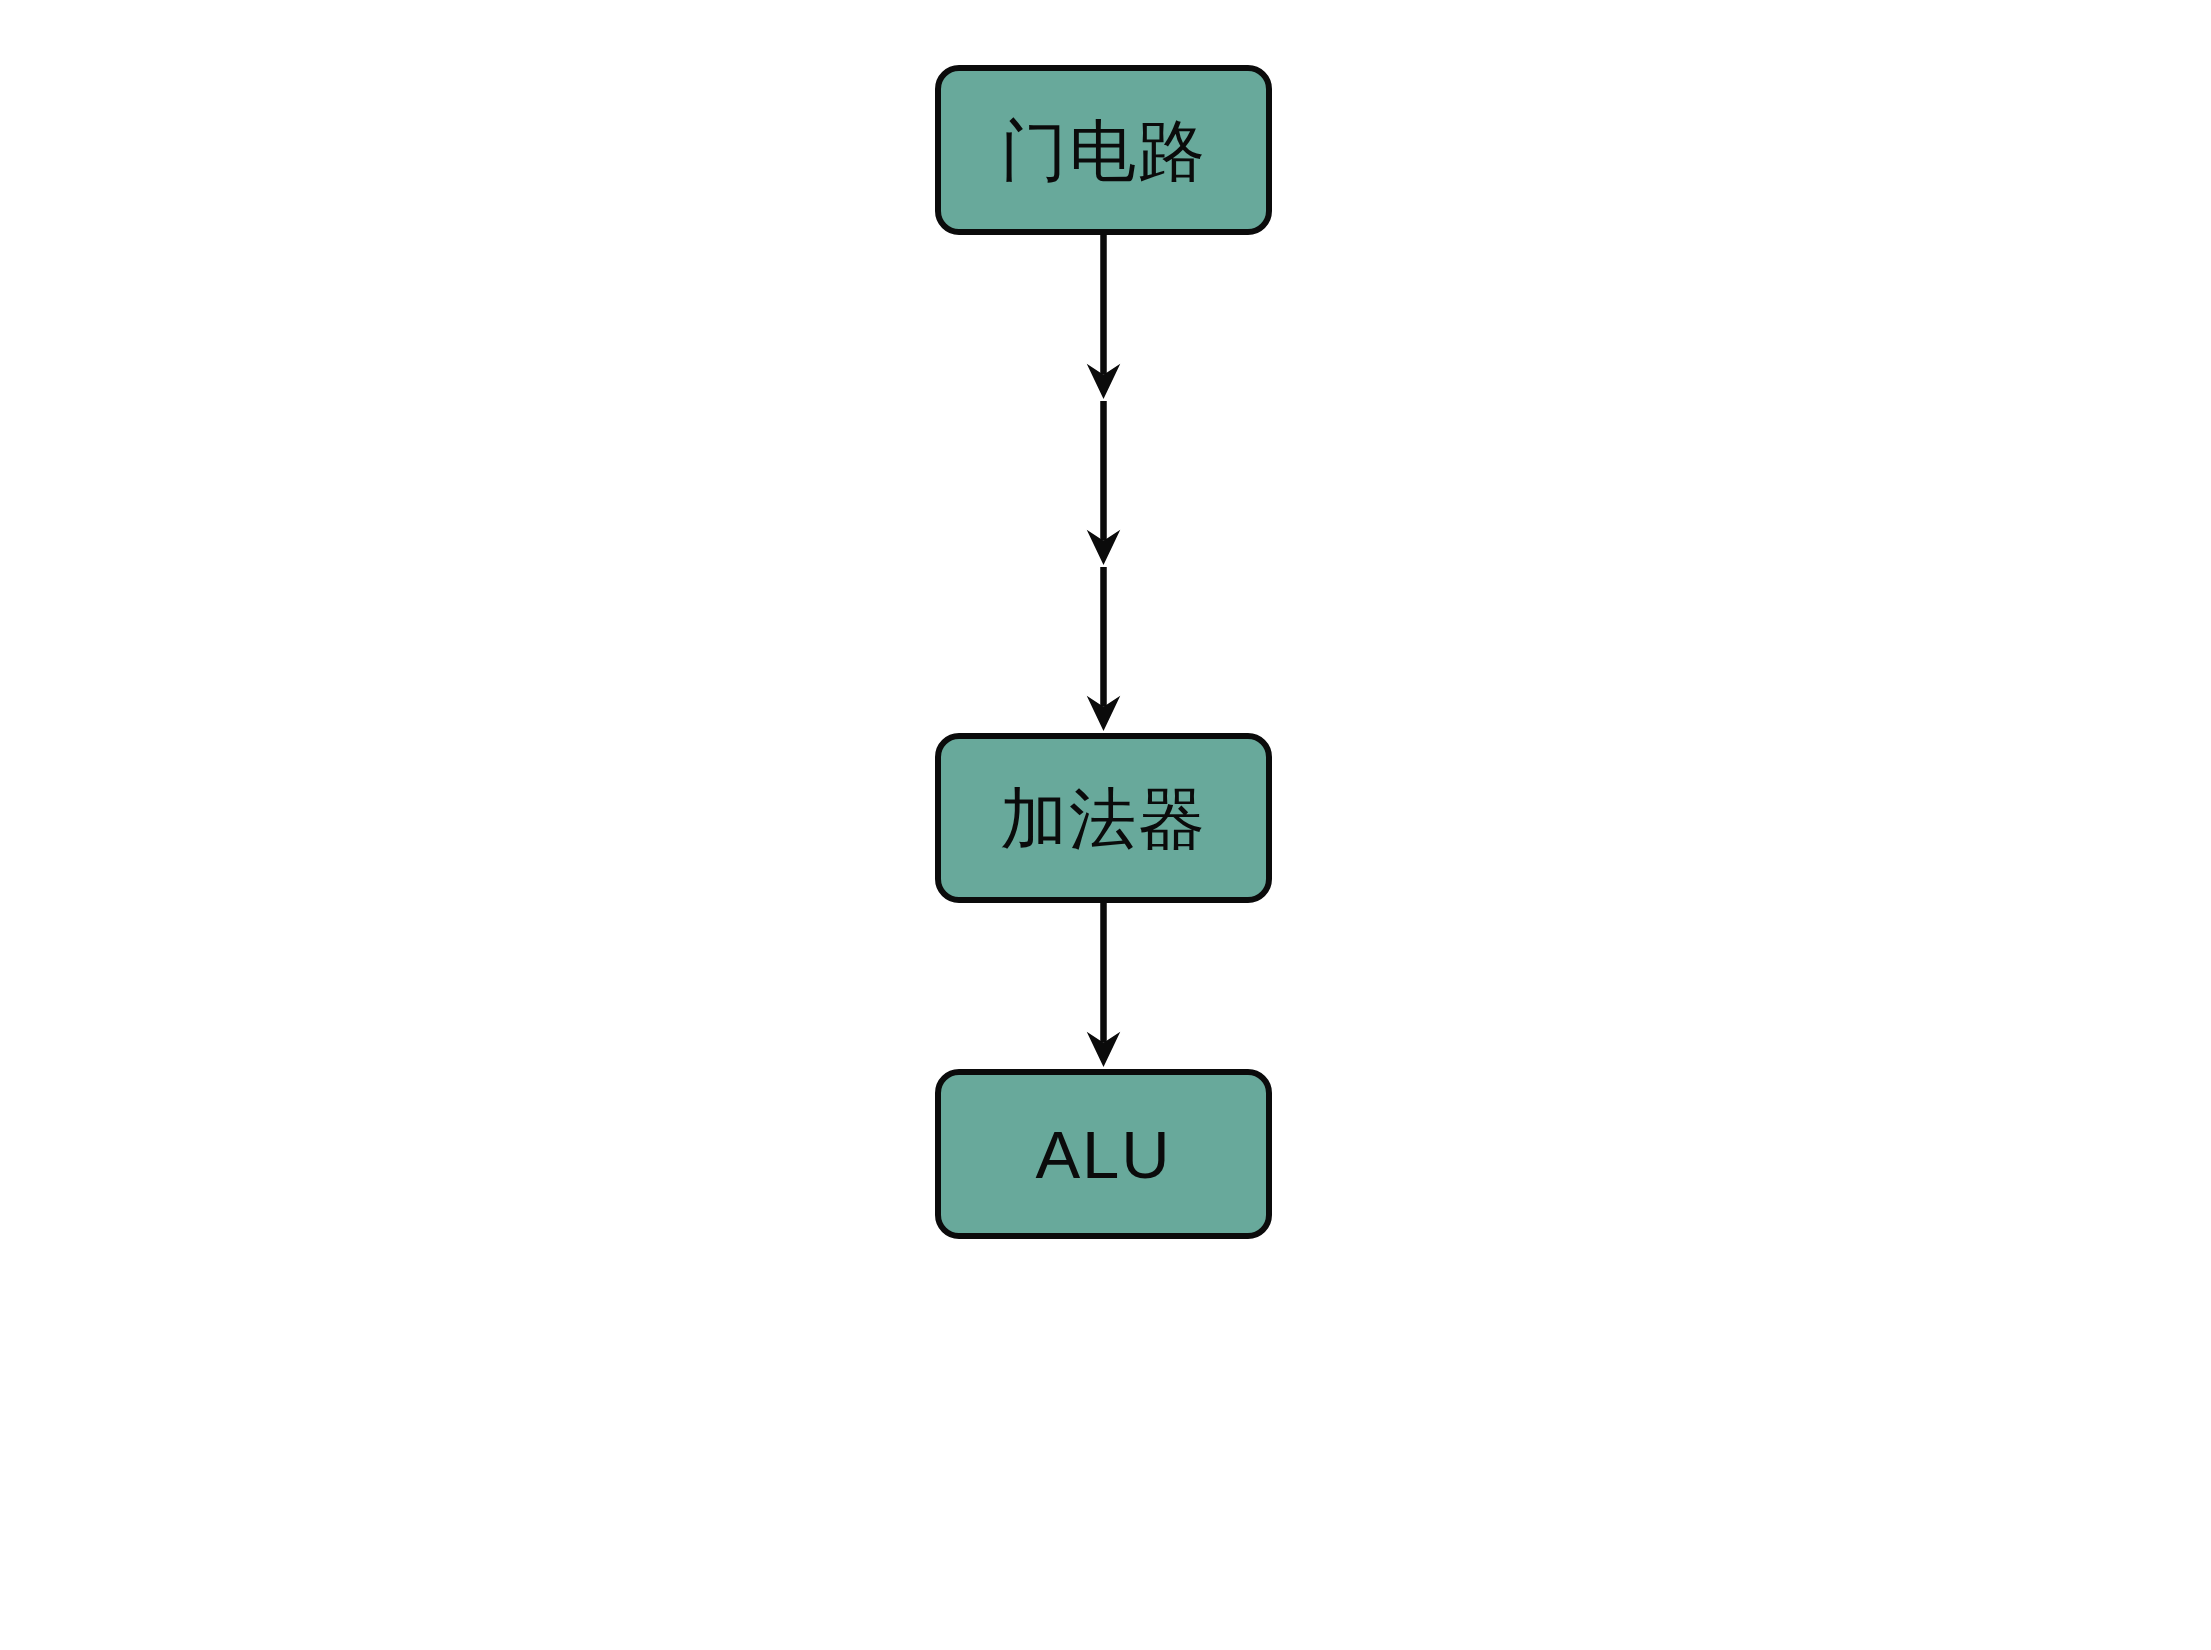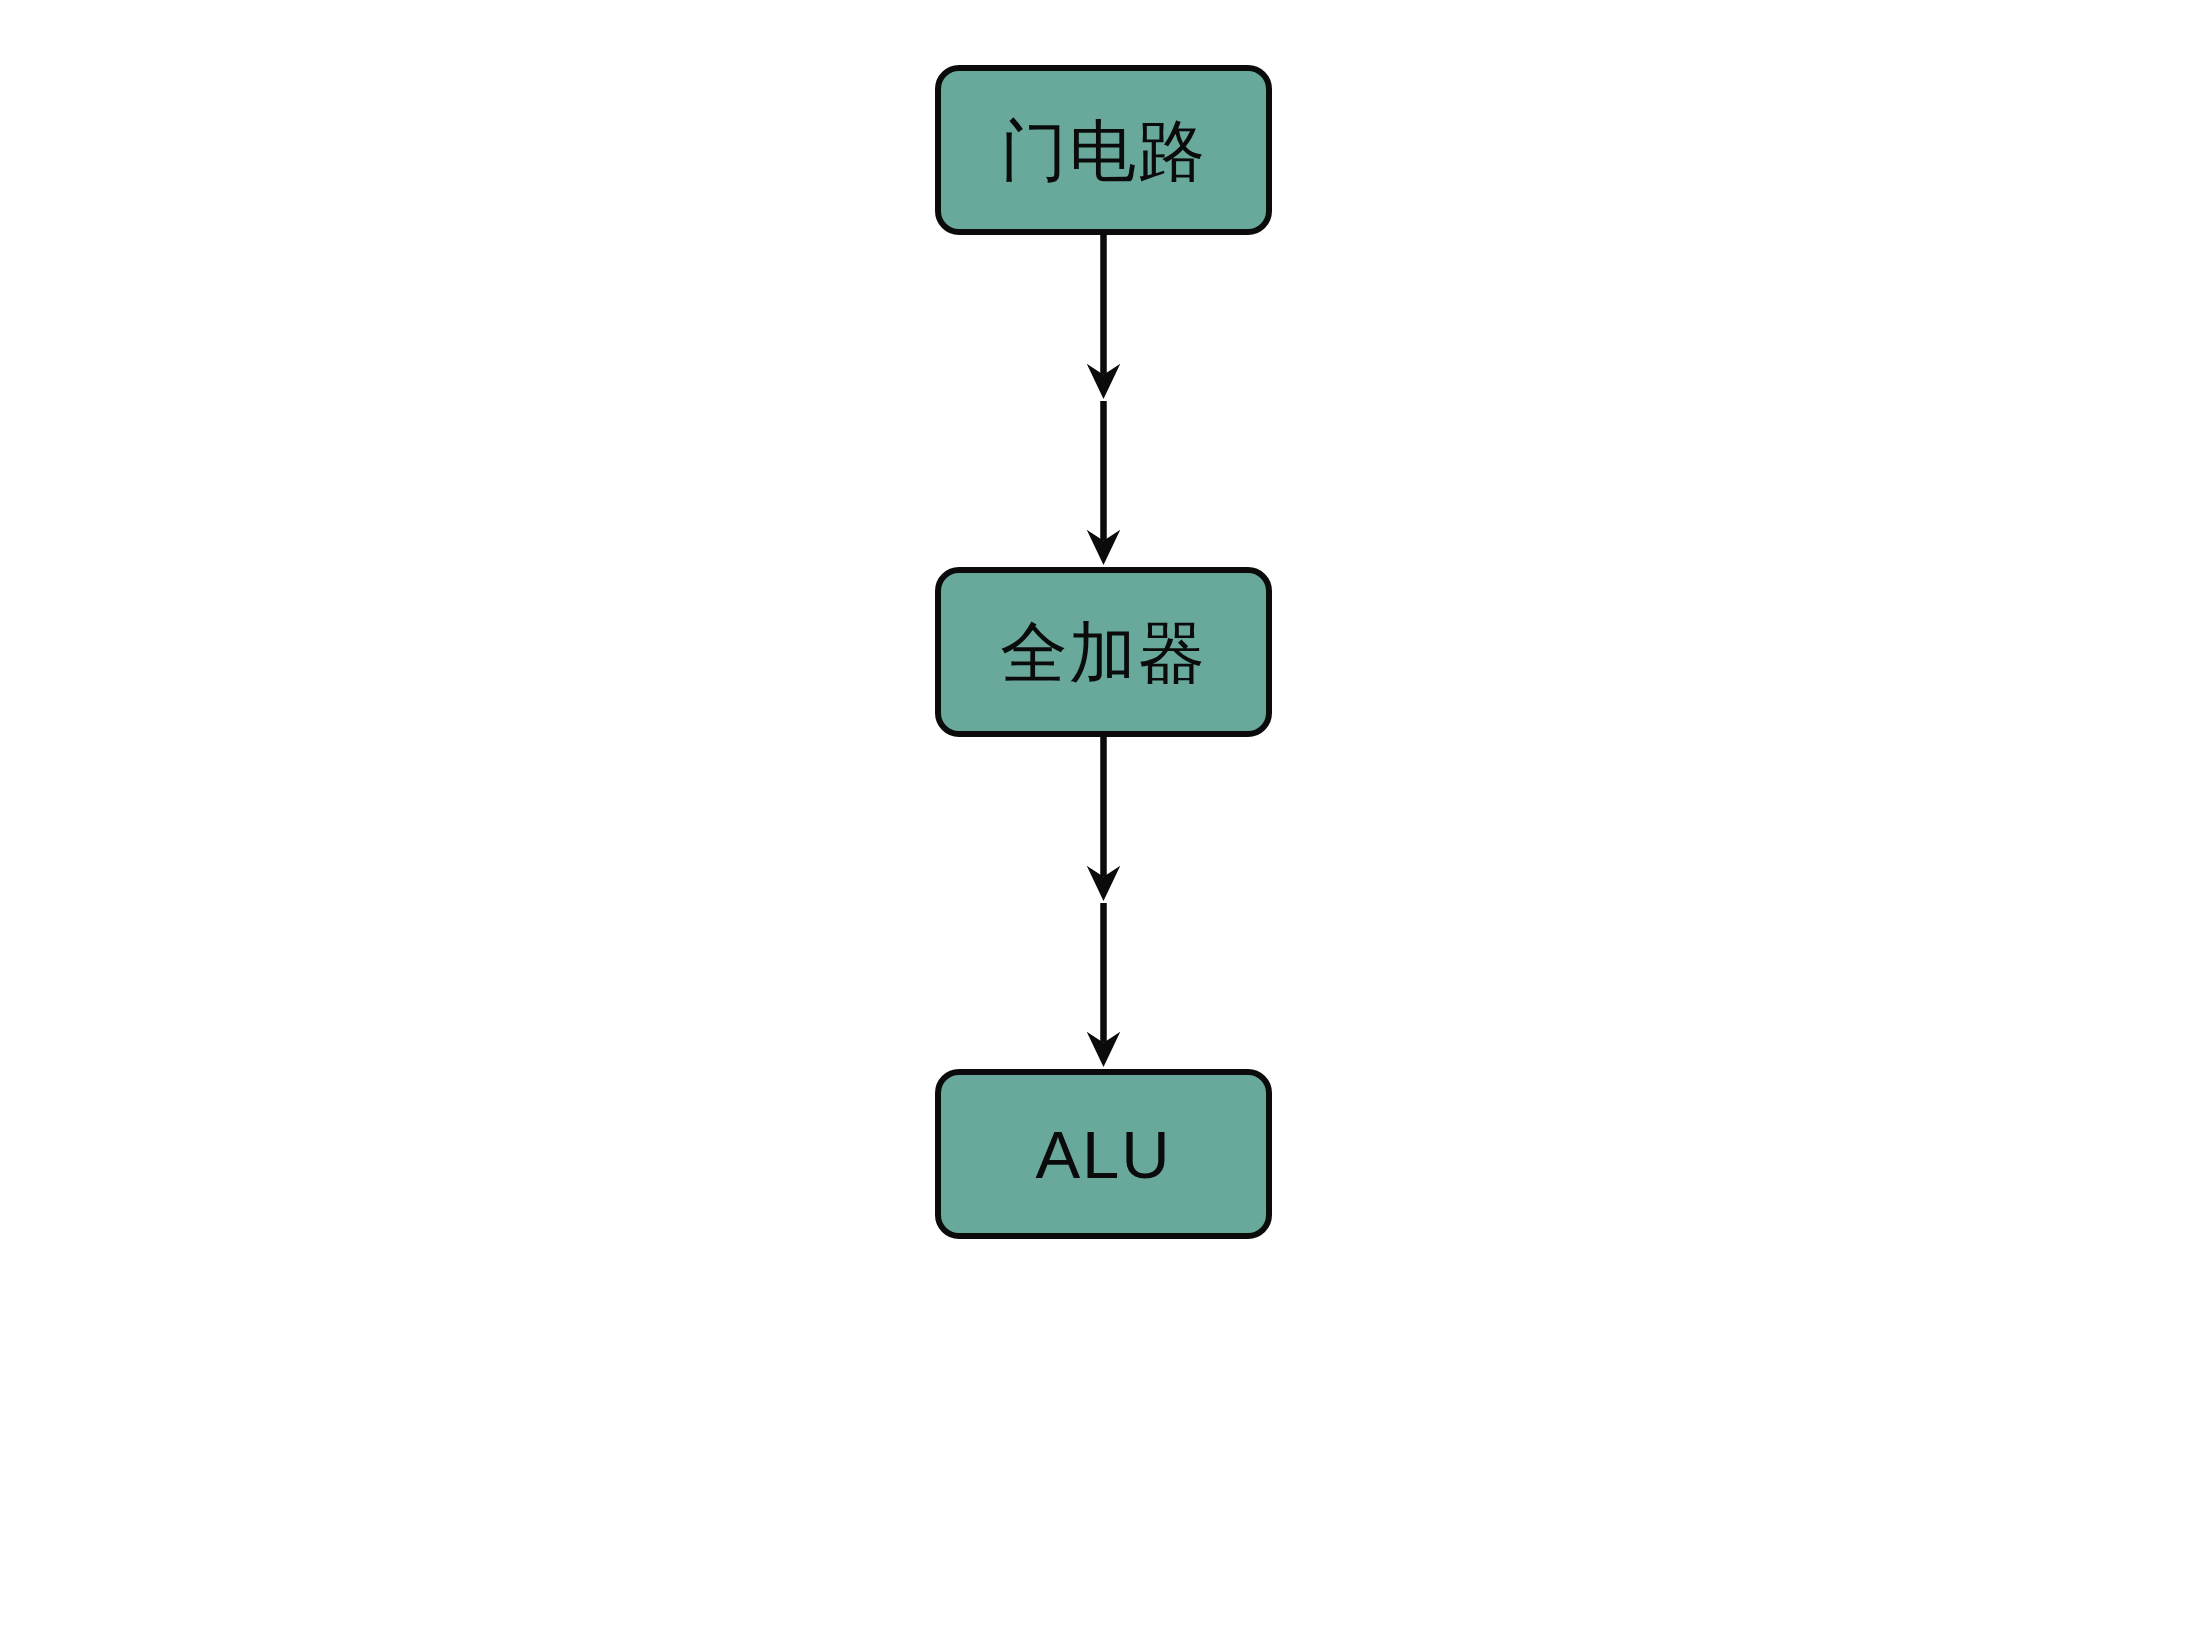--- a/index.html
+++ b/index.html
@@ -85,31 +85,31 @@
     </div>
 
 
     <div class="arrow">
       <svg viewBox="0 0 44 178" xmlns="http://www.w3.org/2000/svg" aria-hidden="true">
         <line x1="22" y1="0" x2="22" y2="150" stroke="var(--arrow)" stroke-width="7"></line>
         <polygon points="22,176 4,138 22,150 40,138" fill="var(--arrow)"></polygon>
       </svg>
     </div>
 
-    <div class="node">
-      <span class="node-label">全加器</span>
-    </div>
 
     <div class="arrow">
       <svg viewBox="0 0 44 178" xmlns="http://www.w3.org/2000/svg" aria-hidden="true">
         <line x1="22" y1="0" x2="22" y2="150" stroke="var(--arrow)" stroke-width="7"></line>
         <polygon points="22,176 4,138 22,150 40,138" fill="var(--arrow)"></polygon>
       </svg>
     </div>
 
+    <div class="node">
+      <span class="node-label">加法器</span>
+    </div>
 
     <div class="arrow">
       <svg viewBox="0 0 44 178" xmlns="http://www.w3.org/2000/svg" aria-hidden="true">
         <line x1="22" y1="0" x2="22" y2="150" stroke="var(--arrow)" stroke-width="7"></line>
         <polygon points="22,176 4,138 22,150 40,138" fill="var(--arrow)"></polygon>
       </svg>
     </div>
 
     <div class="node">
       <span class="node-label">ALU</span>

